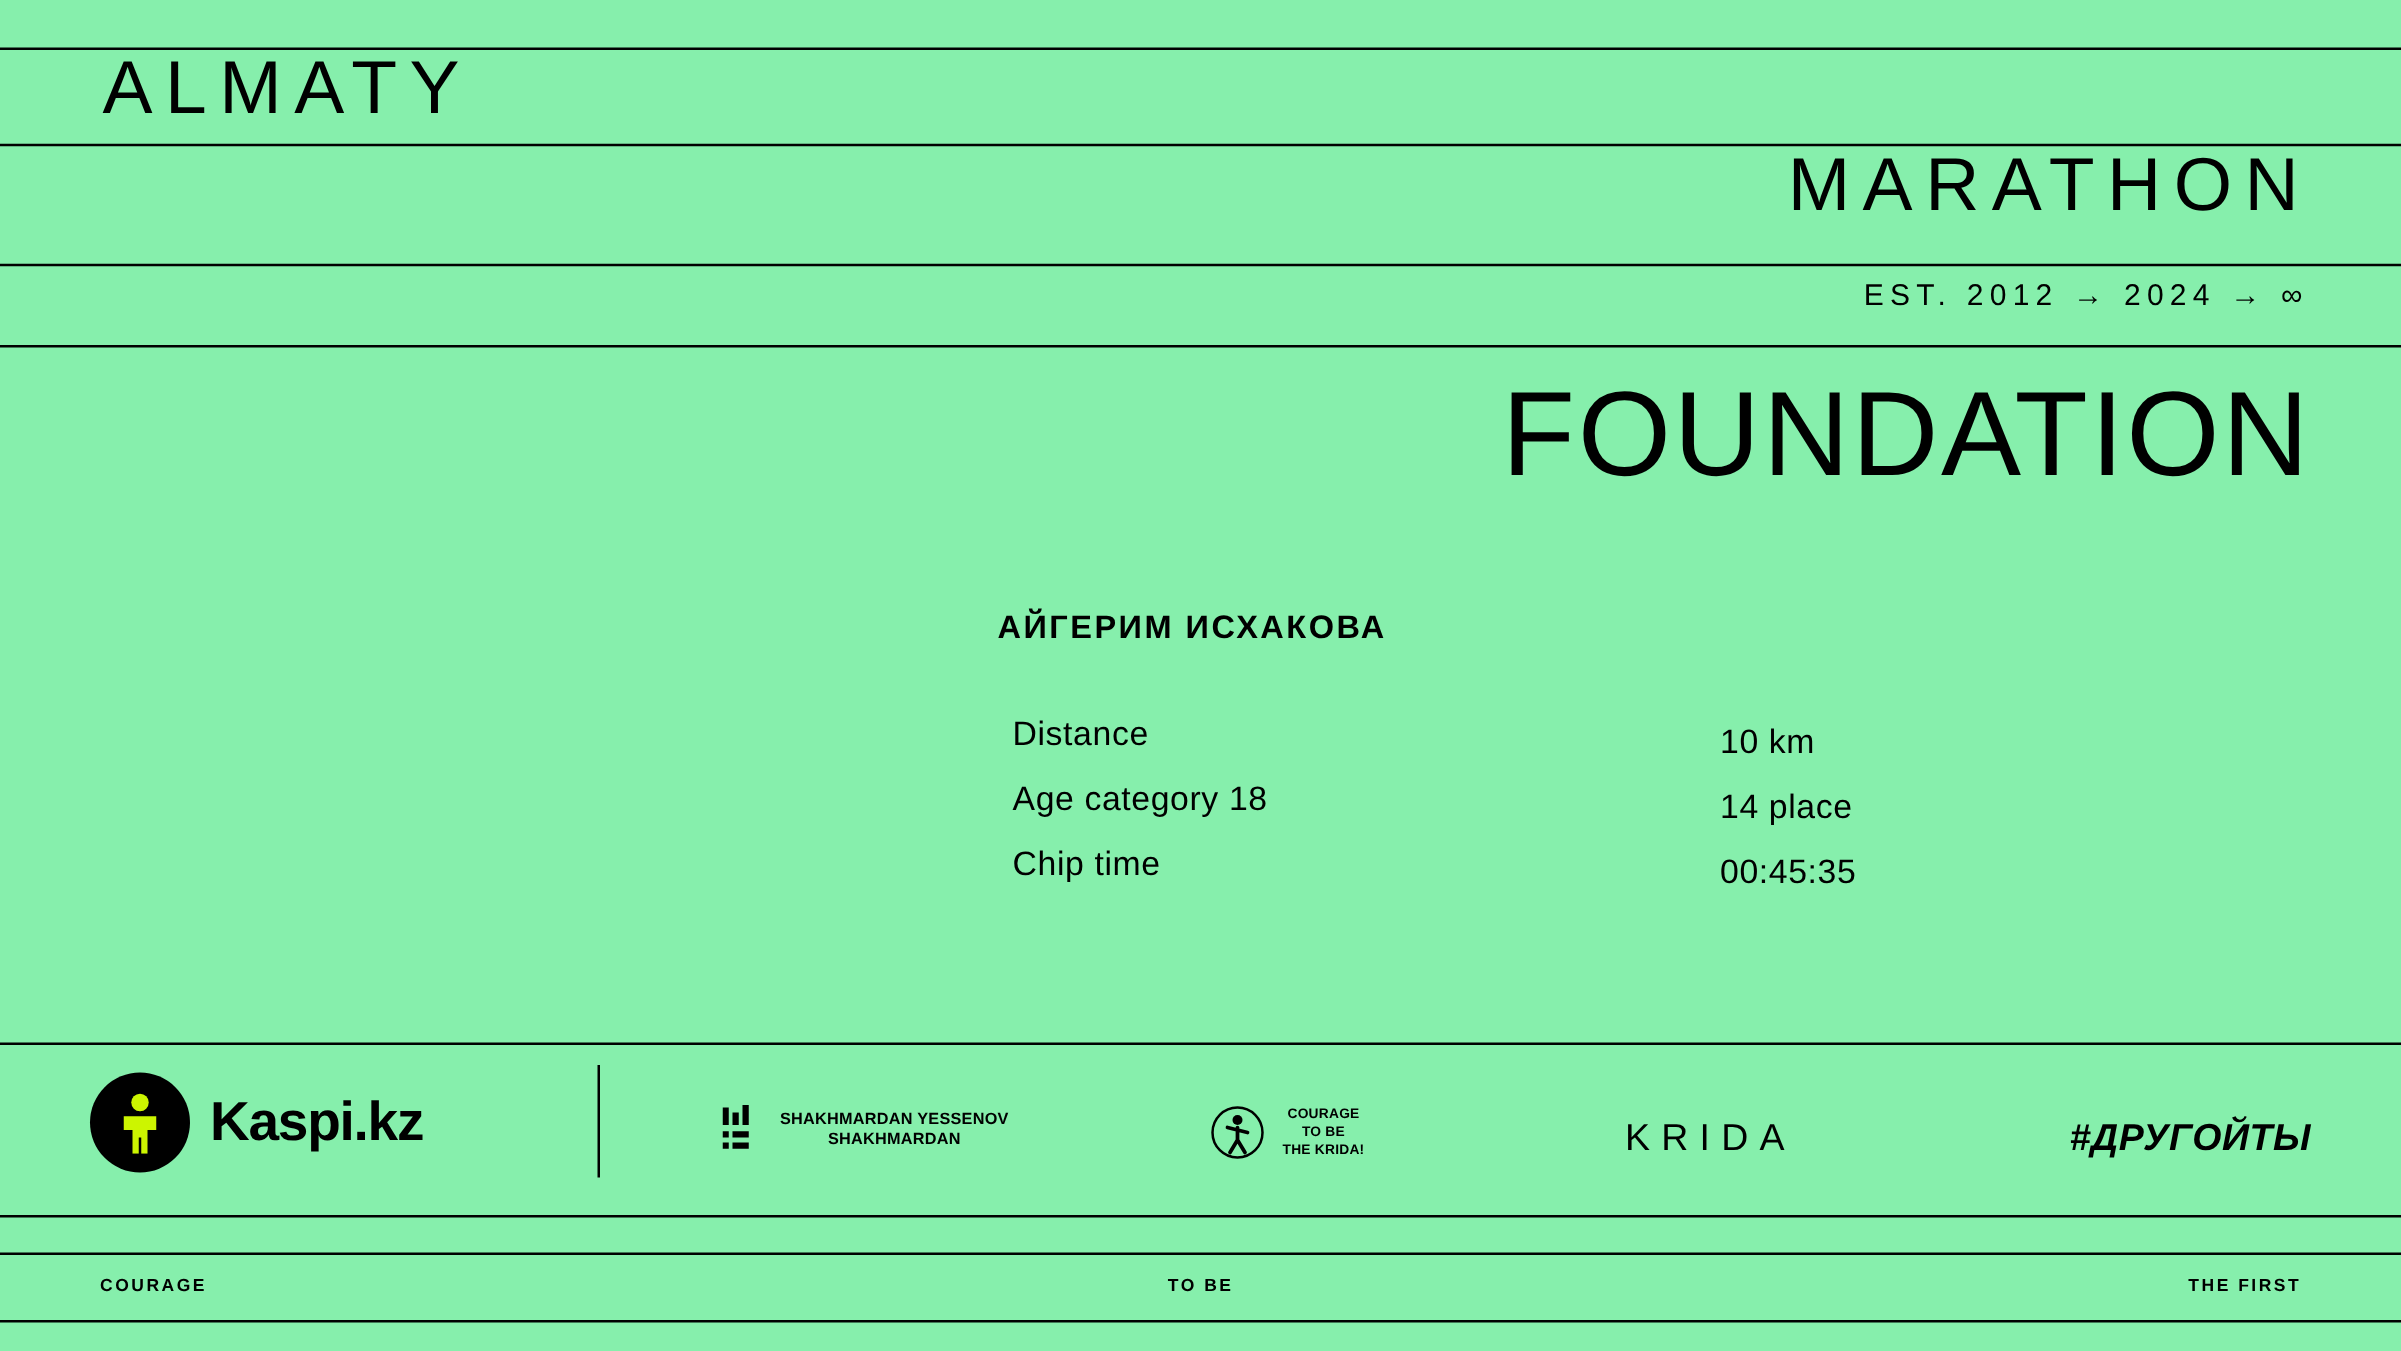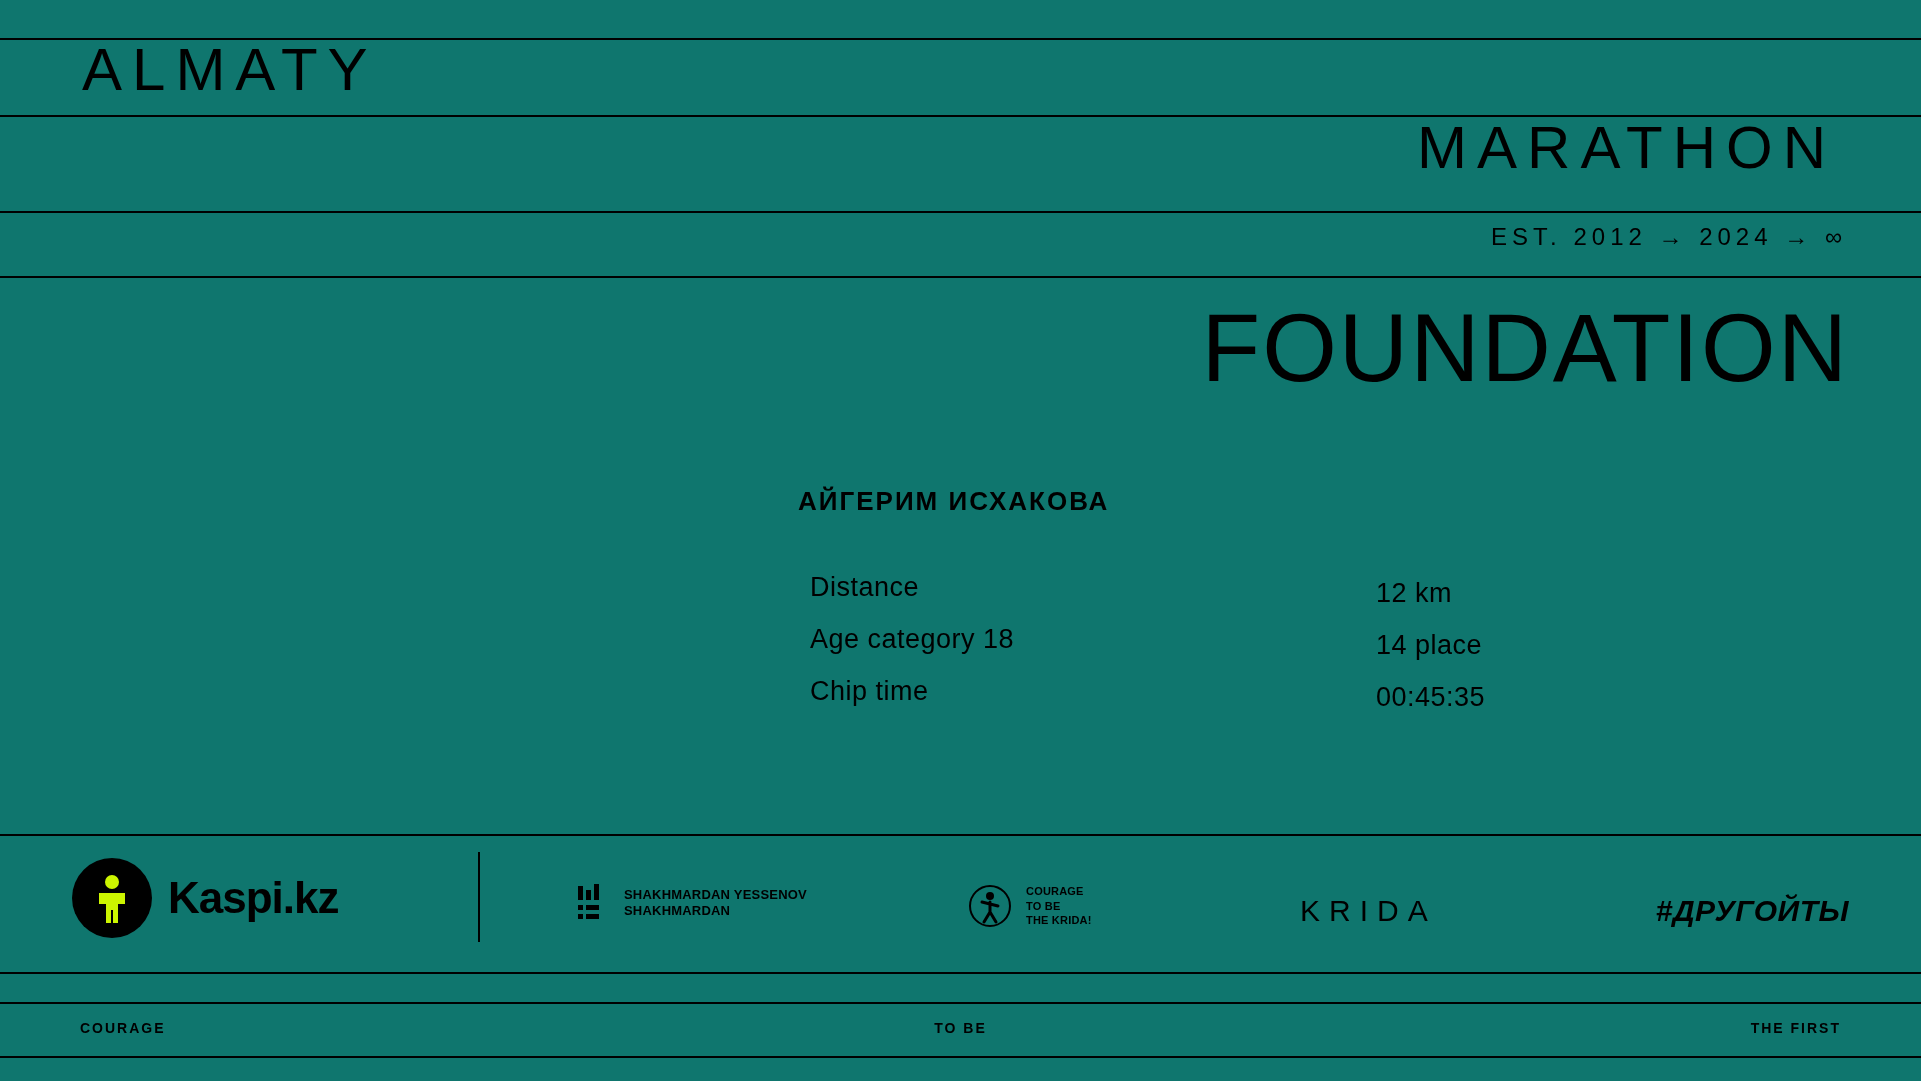--- a/index.html
+++ b/index.html
@@ -7,22 +7,23 @@
     padding: 0;
     background: #ffffff;
   }
   body {
     font-family: "Liberation Sans", sans-serif;
   }
   .page {
     position: relative;
     width: 1921px;
     height: 1081px;
-    background: #0f766e;
+    background: #86efac;
     overflow: hidden;
+    text-align: center;
   }
 
   
   .hline {
     position: absolute;
     left: 0;
     width: 100%;
     height: 2px;
     background: #000;
   }
@@ -41,21 +42,21 @@
     top: 40px;
     font-size: 60px;
     letter-spacing: 10px;
     font-weight: 400;
     color: #000;
     font-family: "Liberation Sans", sans-serif;
     line-height: 1;
   }
   .marathon {
     position: absolute;
-    right: 85px;
+    right: 72px;
     top: 118px;
     font-size: 60px;
     letter-spacing: 10px;
     font-weight: 400;
     color: #000;
     line-height: 1;
   }
   .est {
     position: absolute;
     right: 74px;
@@ -257,21 +258,21 @@
     <div class="marathon">MARATHON</div>
     <div class="est">EST. 2012 → 2024 → ∞</div>
   </div>
 
   <div class="certificate-title">FOUNDATION</div>
   <div class="recipient">АЙГЕРИМ ИСХАКОВА</div>
 
   <div class="results">
     <div class="result-row">
       <span class="result-label">Distance</span>
-      <span class="result-value">12 km</span>
+      <span class="result-value">10 km</span>
     </div>
     <div class="result-row">
       <span class="result-label">Age category 18</span>
       <span class="result-value">14 place</span>
     </div>
     <div class="result-row">
       <span class="result-label">Chip time</span>
       <span class="result-value">00:45:35</span>
     </div>
   </div>

